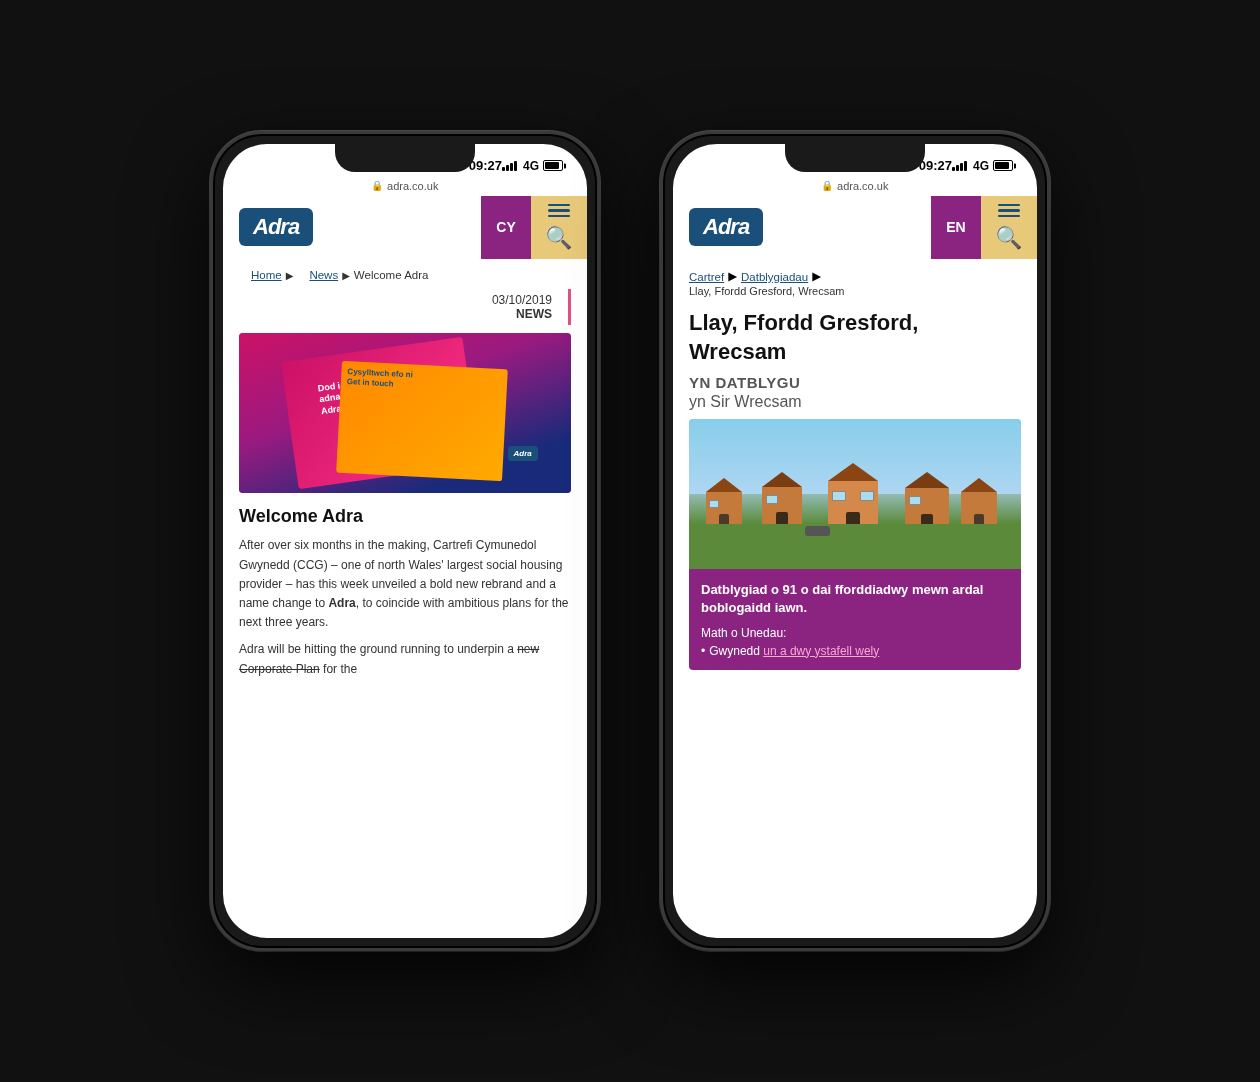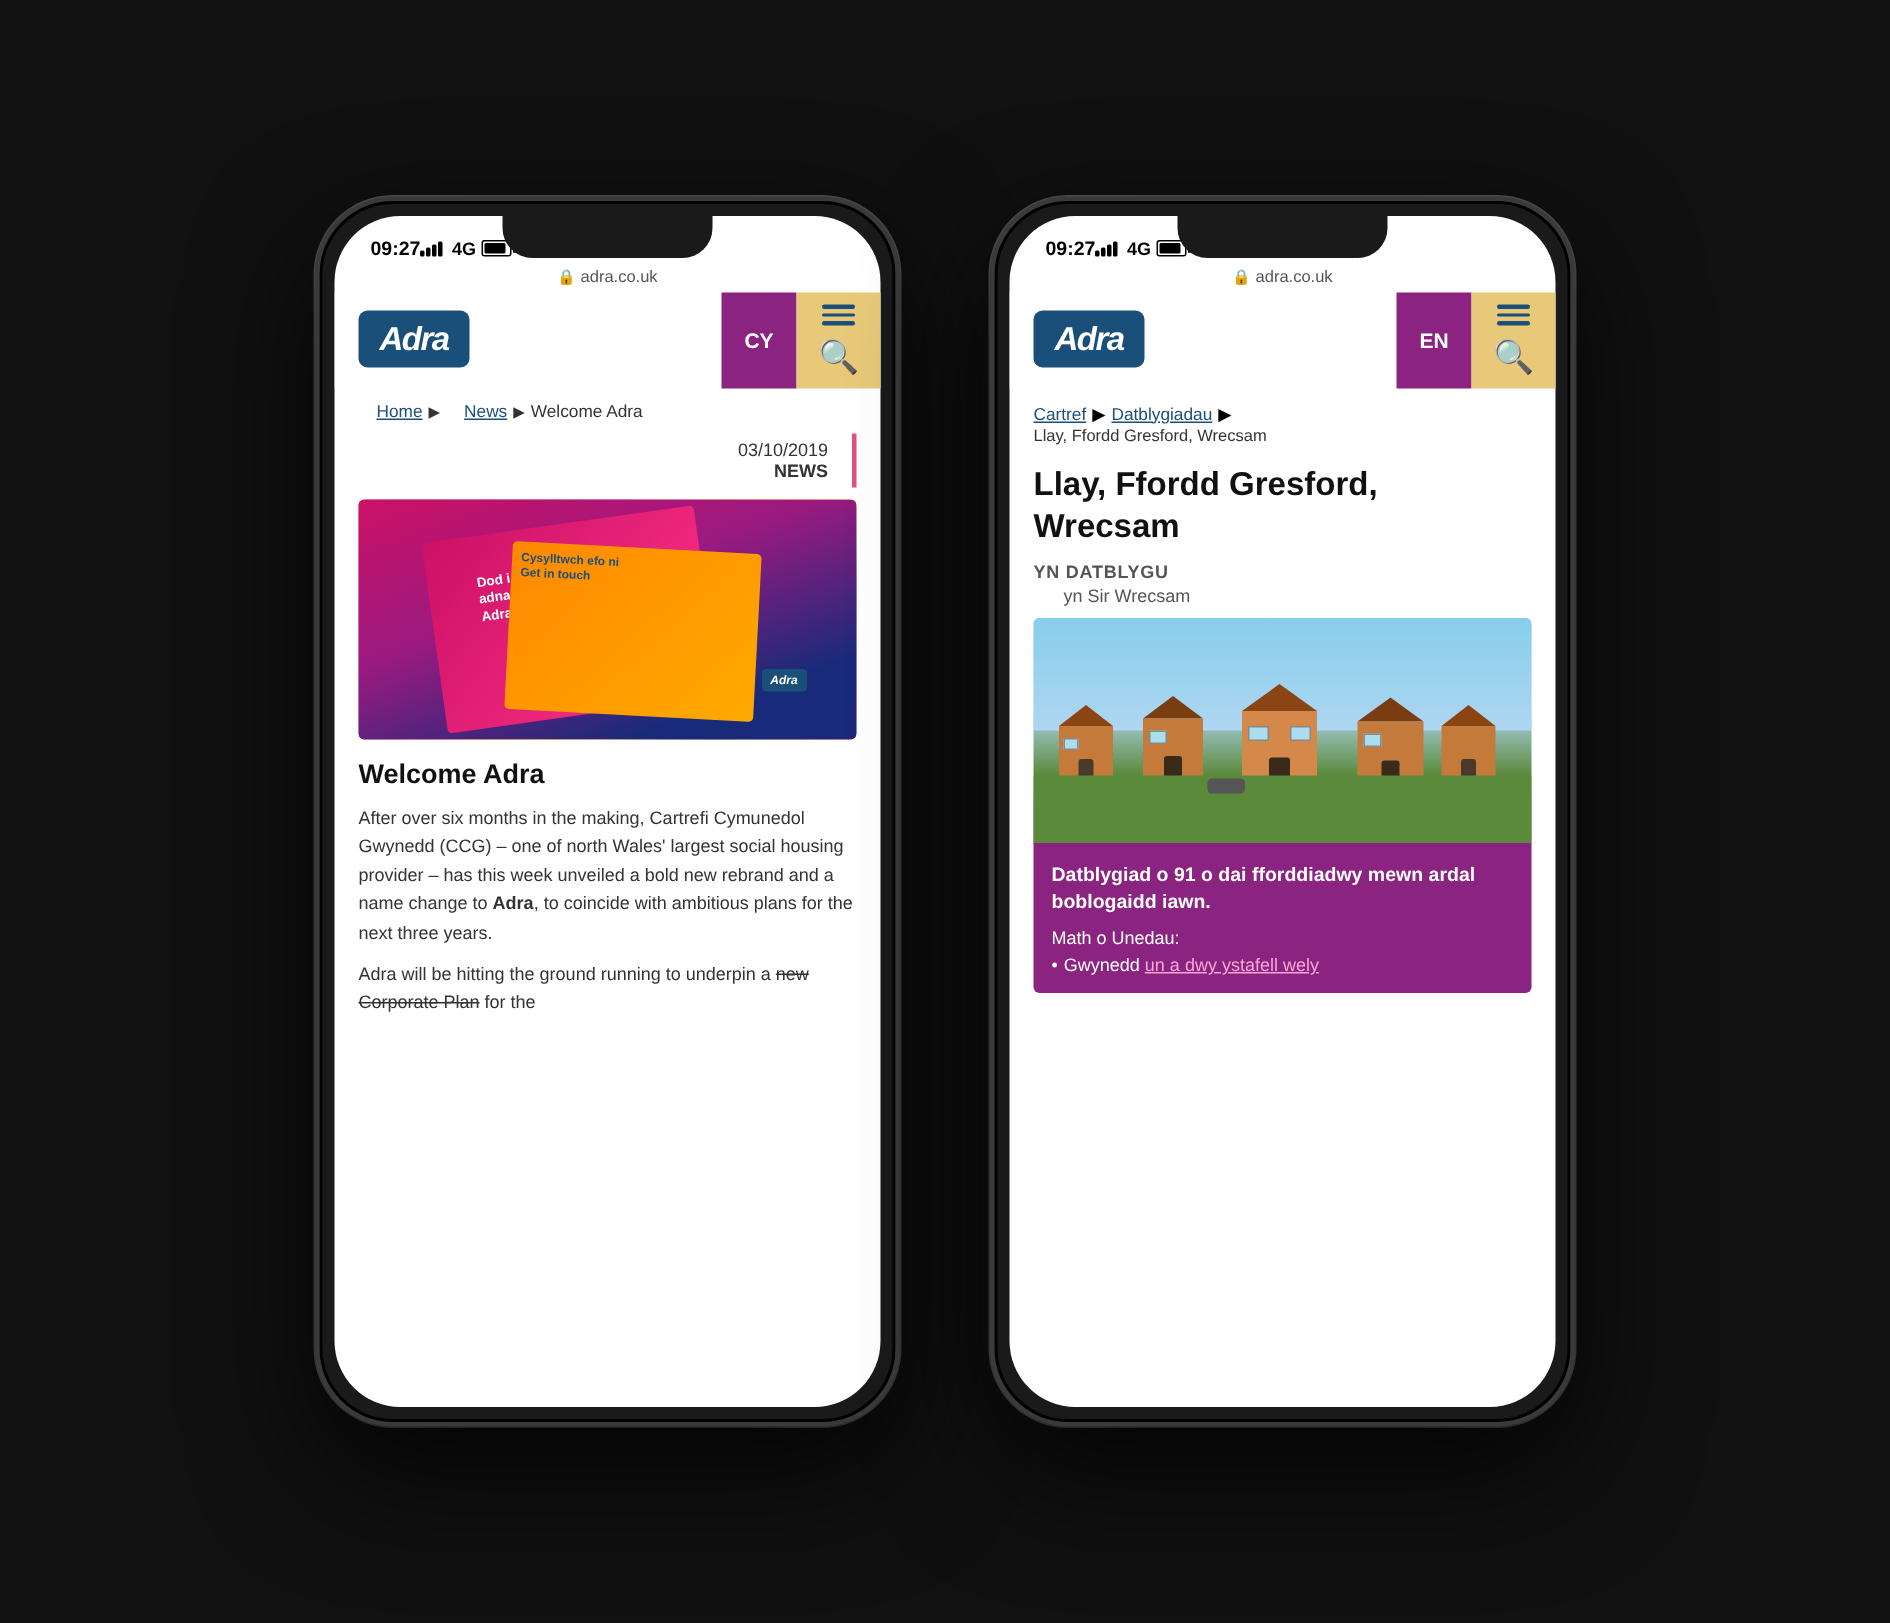--- a/index.html
+++ b/index.html
@@ -75,21 +75,21 @@
       transform: translateX(-50%);
       width: 140px;
       height: 28px;
       background: #1a1a1a;
       border-radius: 0 0 20px 20px;
       z-index: 10;
     }
     
     .status-bar {
       display: flex;
-      justify-content: flex-start;
+      justify-content: flex-end;
       align-items: center;
       padding: 8px 24px 4px;
       padding-top: 14px;
       font-size: 12px;
       font-weight: 600;
       color: #000;
       flex-shrink: 0;
       position: relative;
       z-index: 5;
     }
@@ -363,31 +363,30 @@
       color: #333;
     }
     .page-title-large {
       font-size: 22px;
       font-weight: 900;
       color: #111;
       padding: 8px 16px 4px;
       line-height: 1.3;
     }
     .yn-datblygu {
-      font-size: 12px;
+      font-size: 15px;
       font-weight: 700;
       color: #555;
       letter-spacing: 0.5px;
       padding: 4px 16px 0;
     }
     .yn-sub {
-      font-size: 12px;
+      font-size: 16px;
       color: #555;
       padding: 2px 16px 8px;
-      margin-left: 20px;
     }
     
     .property-image {
       margin: 0 16px 0;
       height: 150px;
       overflow: hidden;
       border-radius: 4px 4px 0 0;
       background: linear-gradient(180deg, #87ceeb 0%, #b0d4f0 40%, #5a8a3a 70%, #4a7a2a 100%);
       position: relative;
     }

